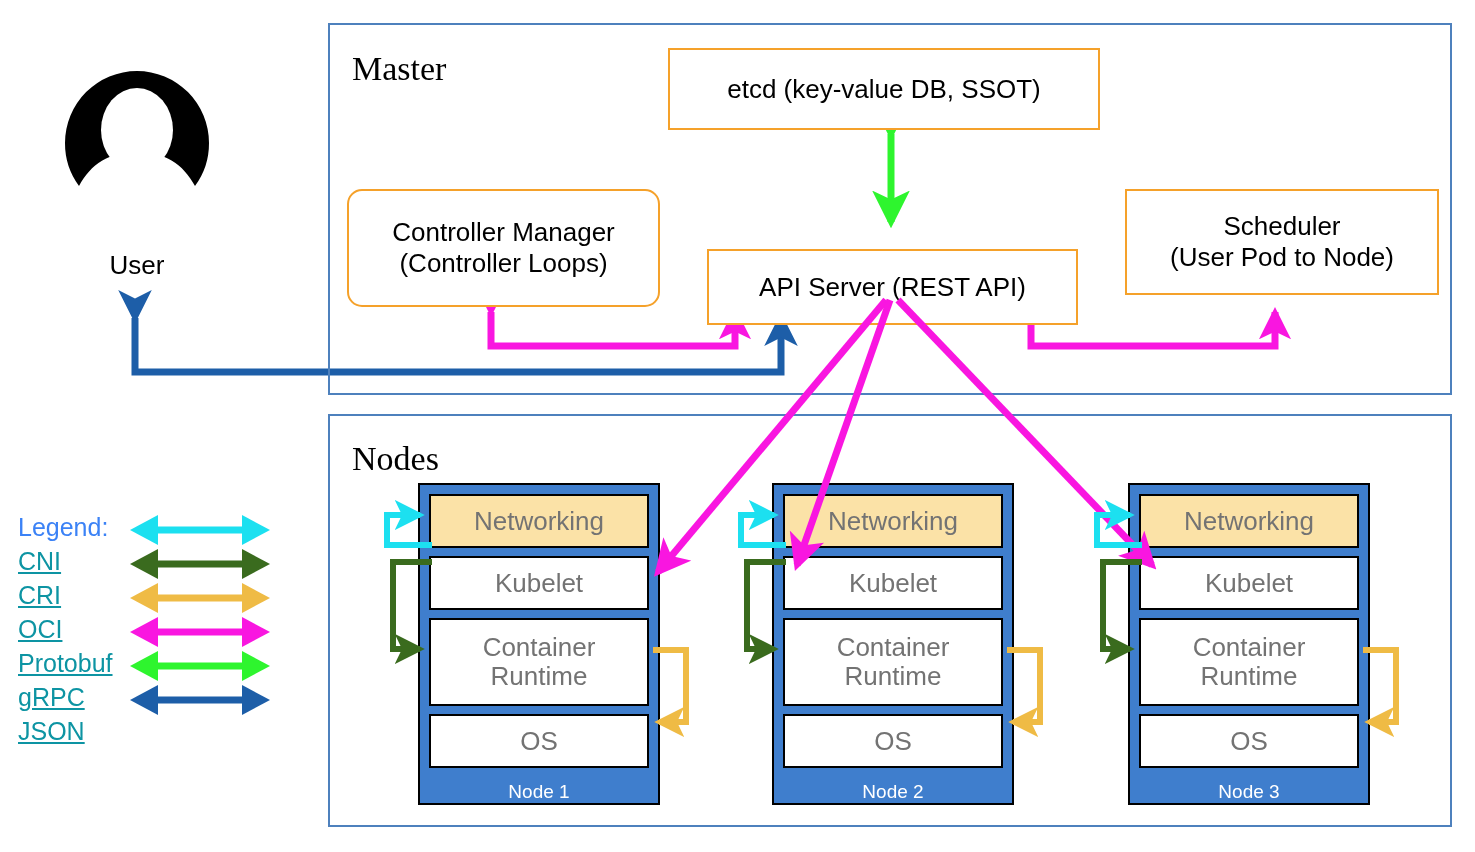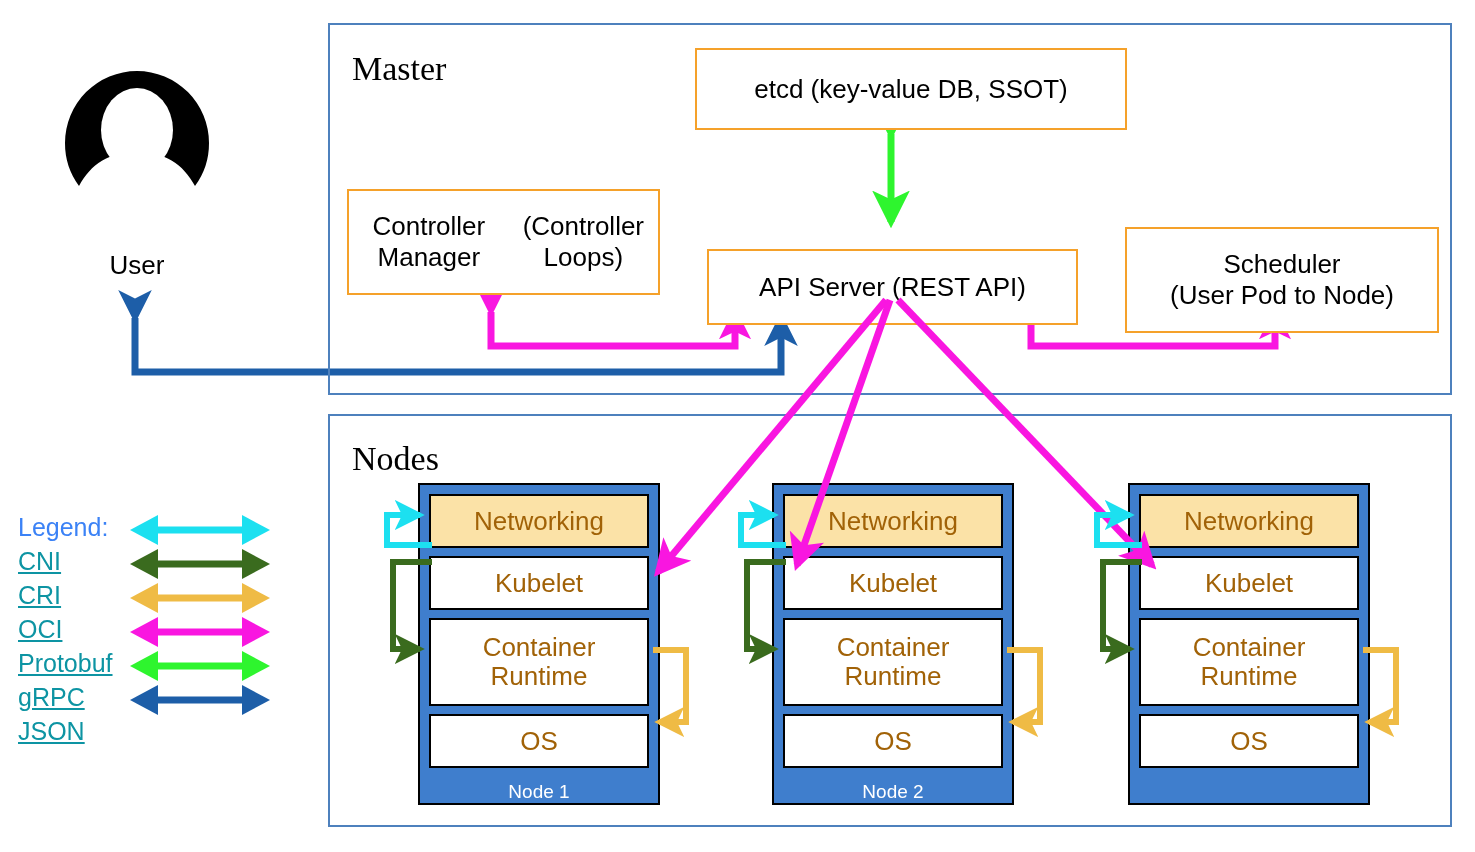--- a/index.html
+++ b/index.html
@@ -22,21 +22,21 @@
   .master-box span{display:block;}
 
   
   .node-card{
     border:2px solid #000000;background:#3f7ecd;
     padding:9px 9px 0 9px;
   }
   .node-row{
     border:2px solid #000;background:#ffffff;
     display:flex;align-items:center;justify-content:center;
-    text-align:center;font-size:26px;line-height:1.1;color:#a16207;
+    text-align:center;font-size:26px;line-height:1.1;color:#737373;
     margin-bottom:8px;
   }
   .node-row.networking{background:#fbe2a7;}
   .node-label{
     text-align:center;color:#ffffff;font-size:19px;line-height:1;
     padding-top:6px;
   }
 
   
   .user-caption{font-size:26px;text-align:center;line-height:1;}
@@ -95,34 +95,34 @@
     </g>
 
     <g>
       <path d="M891,134 L891,222" fill="none" stroke="#2ef52e" stroke-width="7" marker-start="url(#mk-green)" marker-end="url(#mk-green)"></path>
     </g>
   </svg>
 
   <div class="abs group-frame" style="left:328px;top:23px;width:1124px;height:372px;"></div>
   <div class="abs group-title" style="left:352px;top:52px;">Master</div>
 
-  <div class="abs master-box" style="left:695px;top:48px;width:432px;height:82px;">
+  <div class="abs master-box" style="left:668px;top:48px;width:432px;height:82px;">
     <span>etcd (key-value DB, SSOT)</span>
   </div>
 
-  <div class="abs master-box" style="left:347px;top:189px;width:313px;height:106px;flex-direction:row;">
+  <div class="abs master-box" style="left:347px;top:189px;width:313px;height:118px;flex-direction:column;border-radius:15px;">
     <span>Controller Manager</span>
     <span>(Controller Loops)</span>
   </div>
 
   <div class="abs master-box" style="left:707px;top:236px;width:371px;height:76px;margin-top:13px;">
     <span>API Server (REST API)</span>
   </div>
 
-  <div class="abs master-box" style="left:1125px;top:189px;width:314px;height:106px;flex-direction:column;margin-top:38px;">
+  <div class="abs master-box" style="left:1125px;top:189px;width:314px;height:106px;flex-direction:column;">
     <span>Scheduler</span>
     <span>(User Pod to Node)</span>
   </div>
 
   <div class="abs group-frame" style="left:328px;top:414px;width:1124px;height:413px;"></div>
   <div class="abs group-title" style="left:352px;top:442px;">Nodes</div>
 
   <div class="abs node-card" style="left:418px;top:483px;width:242px;height:322px;">
     <div class="node-row networking" style="height:50px;">
       <span>Networking</span>
@@ -164,20 +164,21 @@
     <div class="node-row" style="height:50px;">
       <span>Kubelet</span>
     </div>
     <div class="node-row" style="height:84px;flex-direction:column;">
       <span>Container</span>
       <span>Runtime</span>
     </div>
     <div class="node-row" style="height:50px;">
       <span>OS</span>
     </div>
+    <div class="node-label">Node 3</div>
   </div>
 
   <svg id="wires" viewBox="0 0 1475 852">
 
     <g>
       <path d="M886,300 L658,572" fill="none" stroke="#f916e0" stroke-width="7" marker-end="url(#mk-magenta)"></path>
     </g>
 
     <g>
       <path d="M890,300 L797,565" fill="none" stroke="#f916e0" stroke-width="7" marker-end="url(#mk-magenta)"></path>

